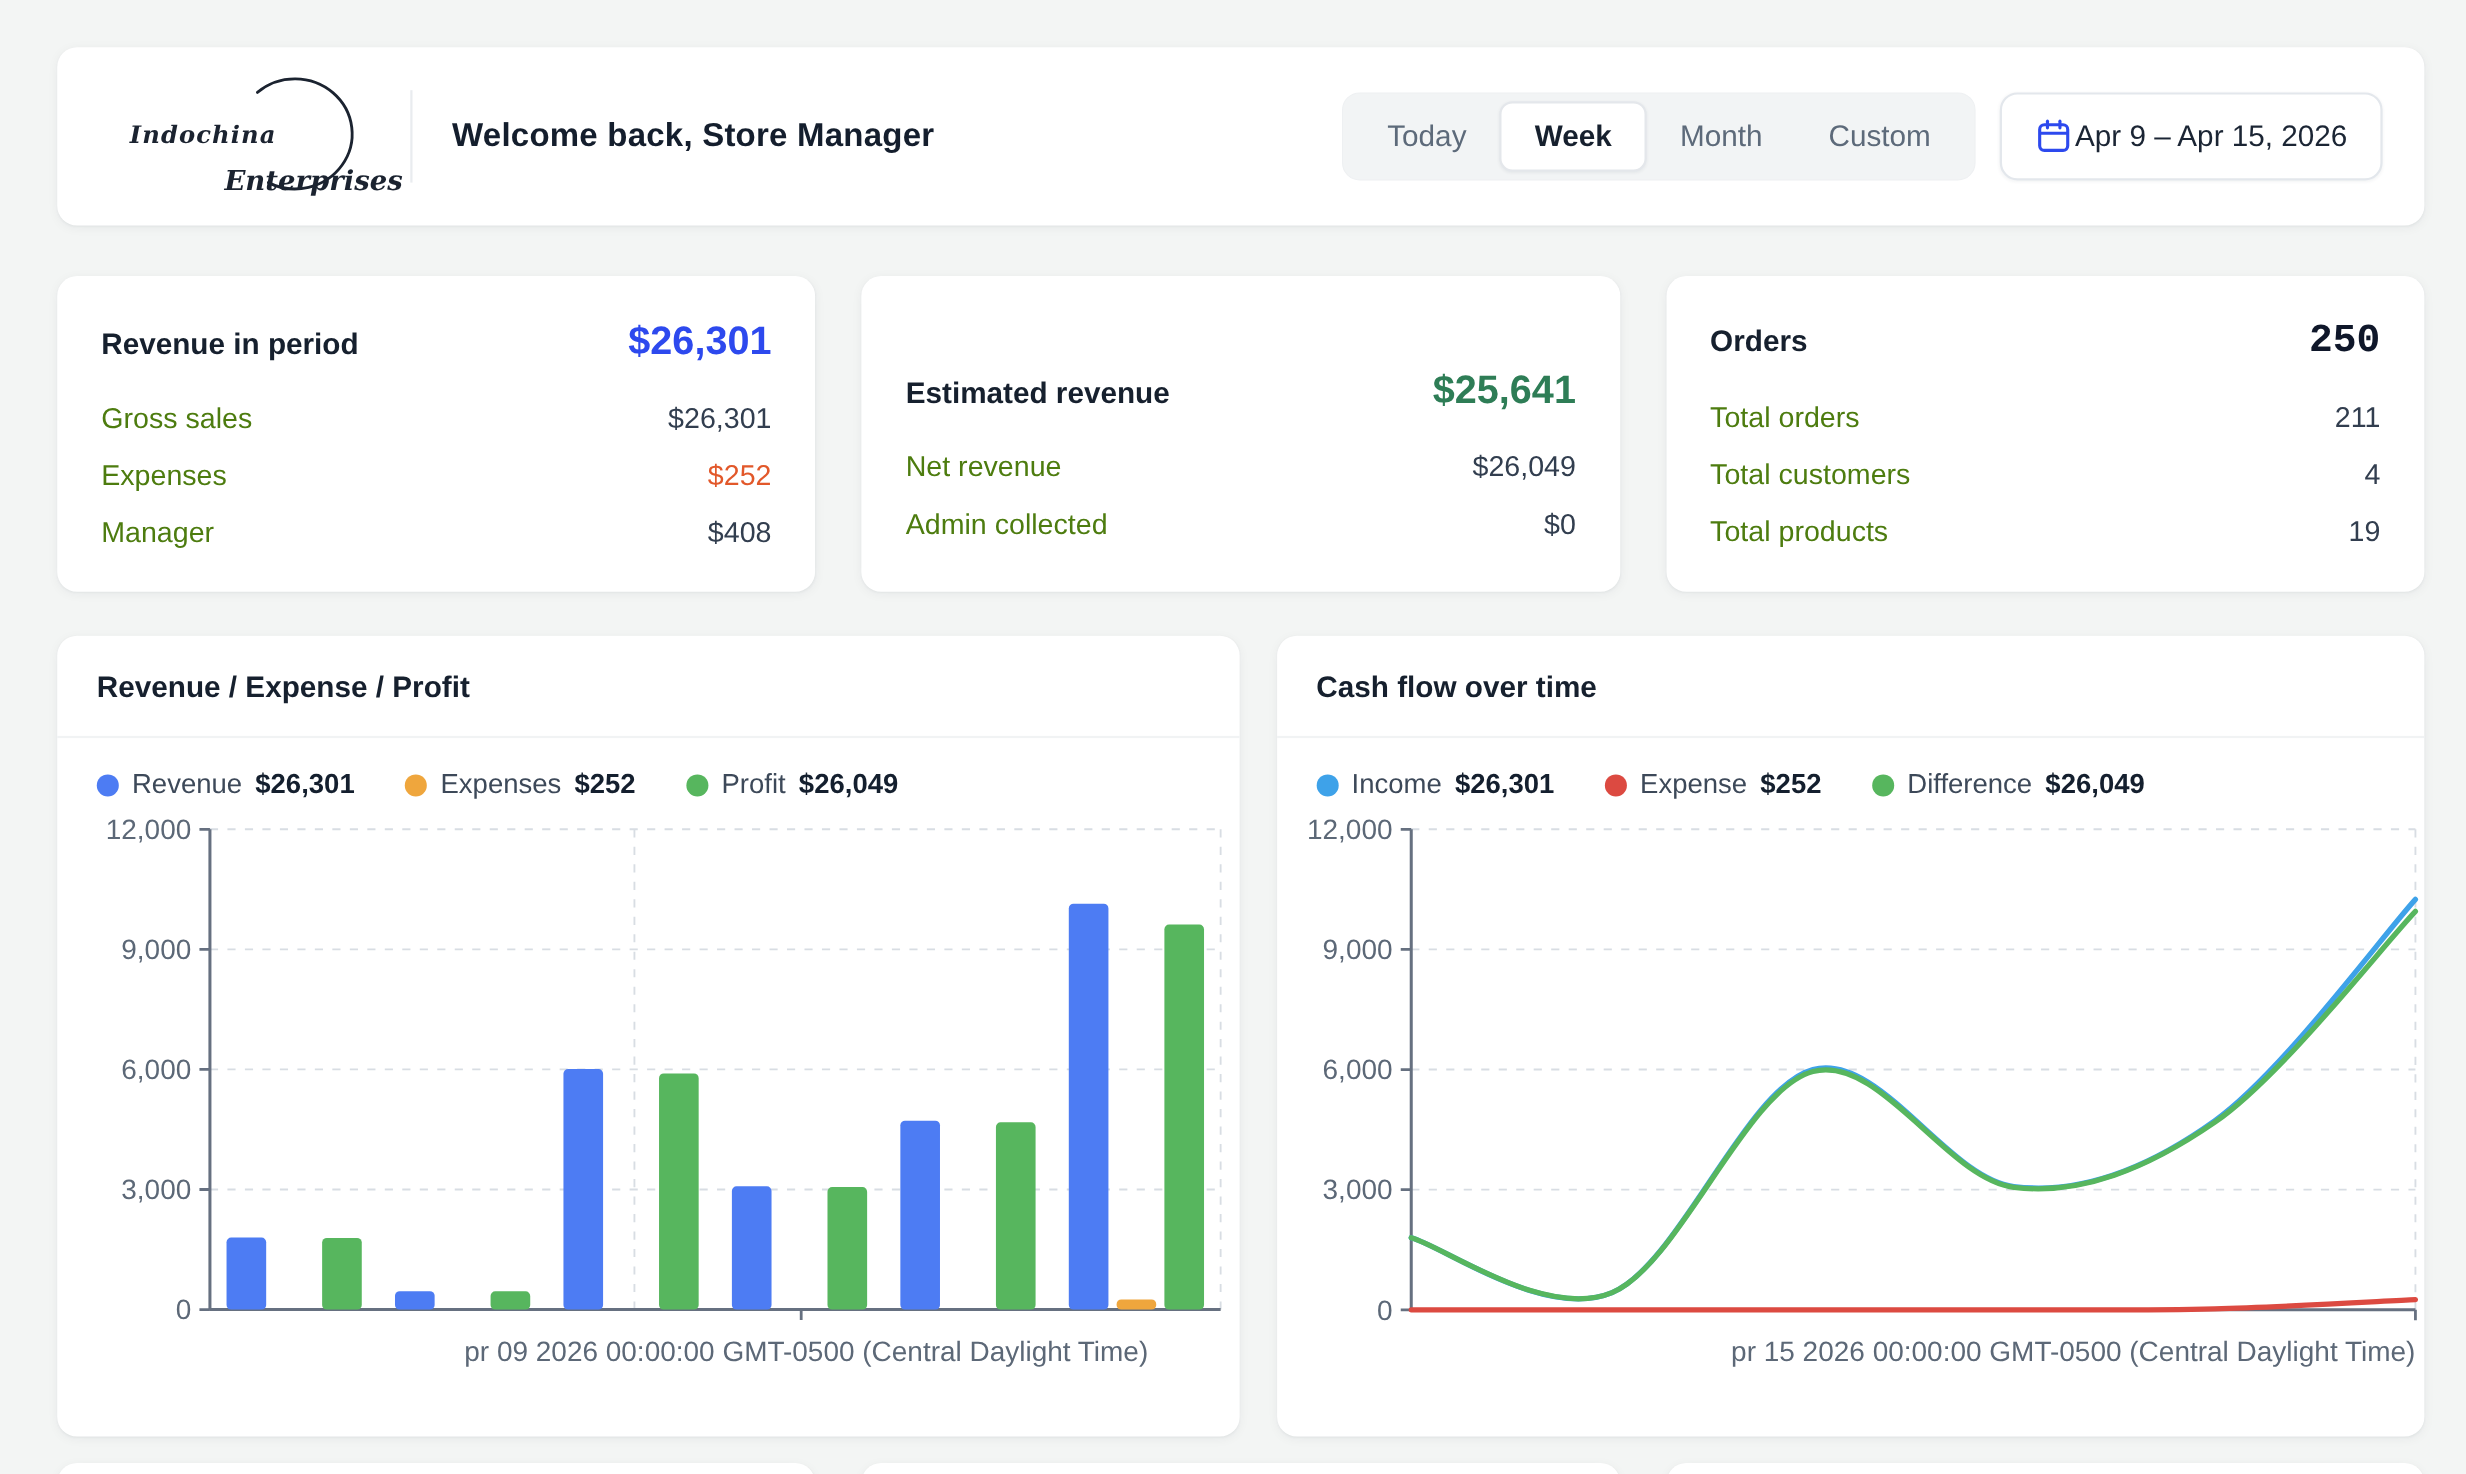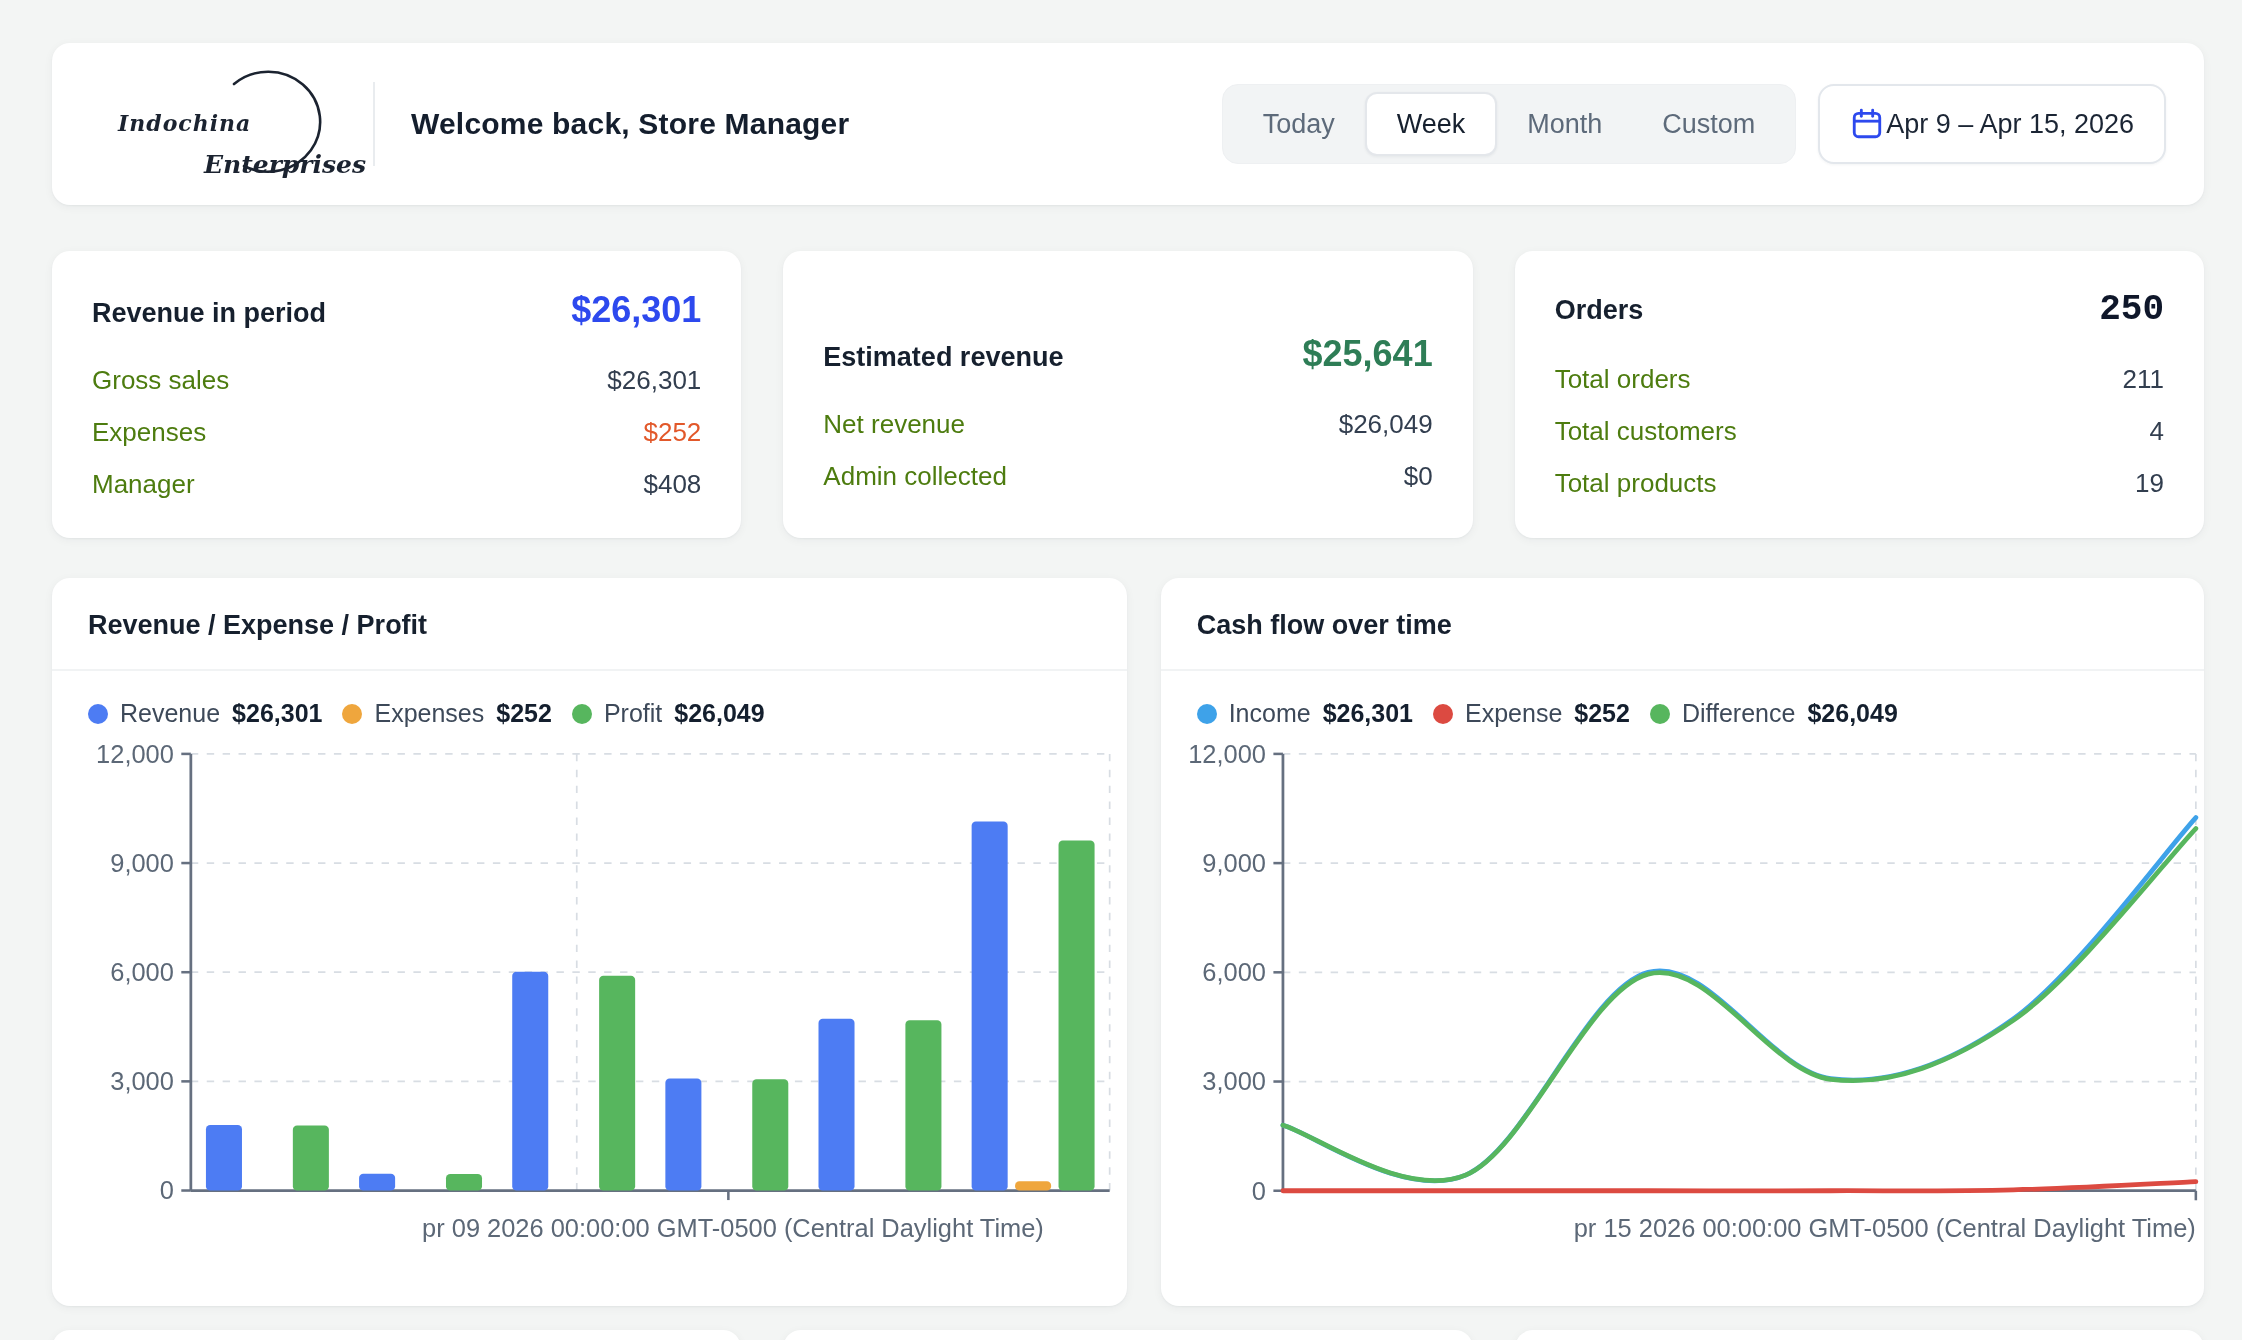--- a/index.html
+++ b/index.html
@@ -47,21 +47,21 @@
     border-radius:16px; height:80px; padding:0 10px;
     margin-right:22px;
   }
   .tab {
     border:none; background:transparent; cursor:pointer;
     font-family:inherit; font-size:27px; color:#5d6a7a;
     padding:0 30px; height:64px; border-radius:12px;
   }
   .tab.active {
     background:#ffffff; border:2px solid #e4e7eb;
-    color:#16202e; font-weight:normal;
+    color:#16202e; font-weight:bold;
     box-shadow:0 1px 3px rgba(20,32,50,0.06);
   }
   .date-btn {
     display:flex; align-items:center; gap:2px;
     background:#ffffff; border:2px solid #e3e7ec; border-radius:16px;
     height:80px; padding:0 30px; cursor:pointer;
     font-family:inherit; font-size:27px; font-weight:500; color:#1b2534;
     box-shadow:0 1px 3px rgba(20,32,50,0.05);
   }
 
@@ -85,21 +85,21 @@
   .stat-row .val { color:#323e4f; }
 
   
   .charts-row {
     display:grid; grid-template-columns:1.03fr 1fr; gap:34px;
     margin-bottom:24px;
   }
   .chart-card { height:728px; }
   .chart-head { padding:32px 36px 28px 36px; border-bottom:2px solid #f1f3f4; }
   .chart-title { font-size:27px; font-weight:bold; color:#16202e; }
-  .legend { display:flex; align-items:center; gap:20px; padding:28px 36px 0 36px; }
+  .legend { display:flex; align-items:center; gap:46px; padding:28px 36px 0 36px; }
   .legend-item { display:flex; align-items:center; gap:12px; }
   .legend-dot { width:20px; height:20px; border-radius:50%; }
   .legend-name { font-size:25px; color:#3d4959; }
   .legend-value { font-size:25px; font-weight:bold; color:#141f2e; }
   .chart-svg { display:block; margin-top:10px; width:100%; }
 
   
   .bottom-row { display:grid; grid-template-columns:1fr 1fr 1fr; gap:42px; }
   .bottom-stub { height:40px; border-radius:18px 18px 0 0; }
 </style>

